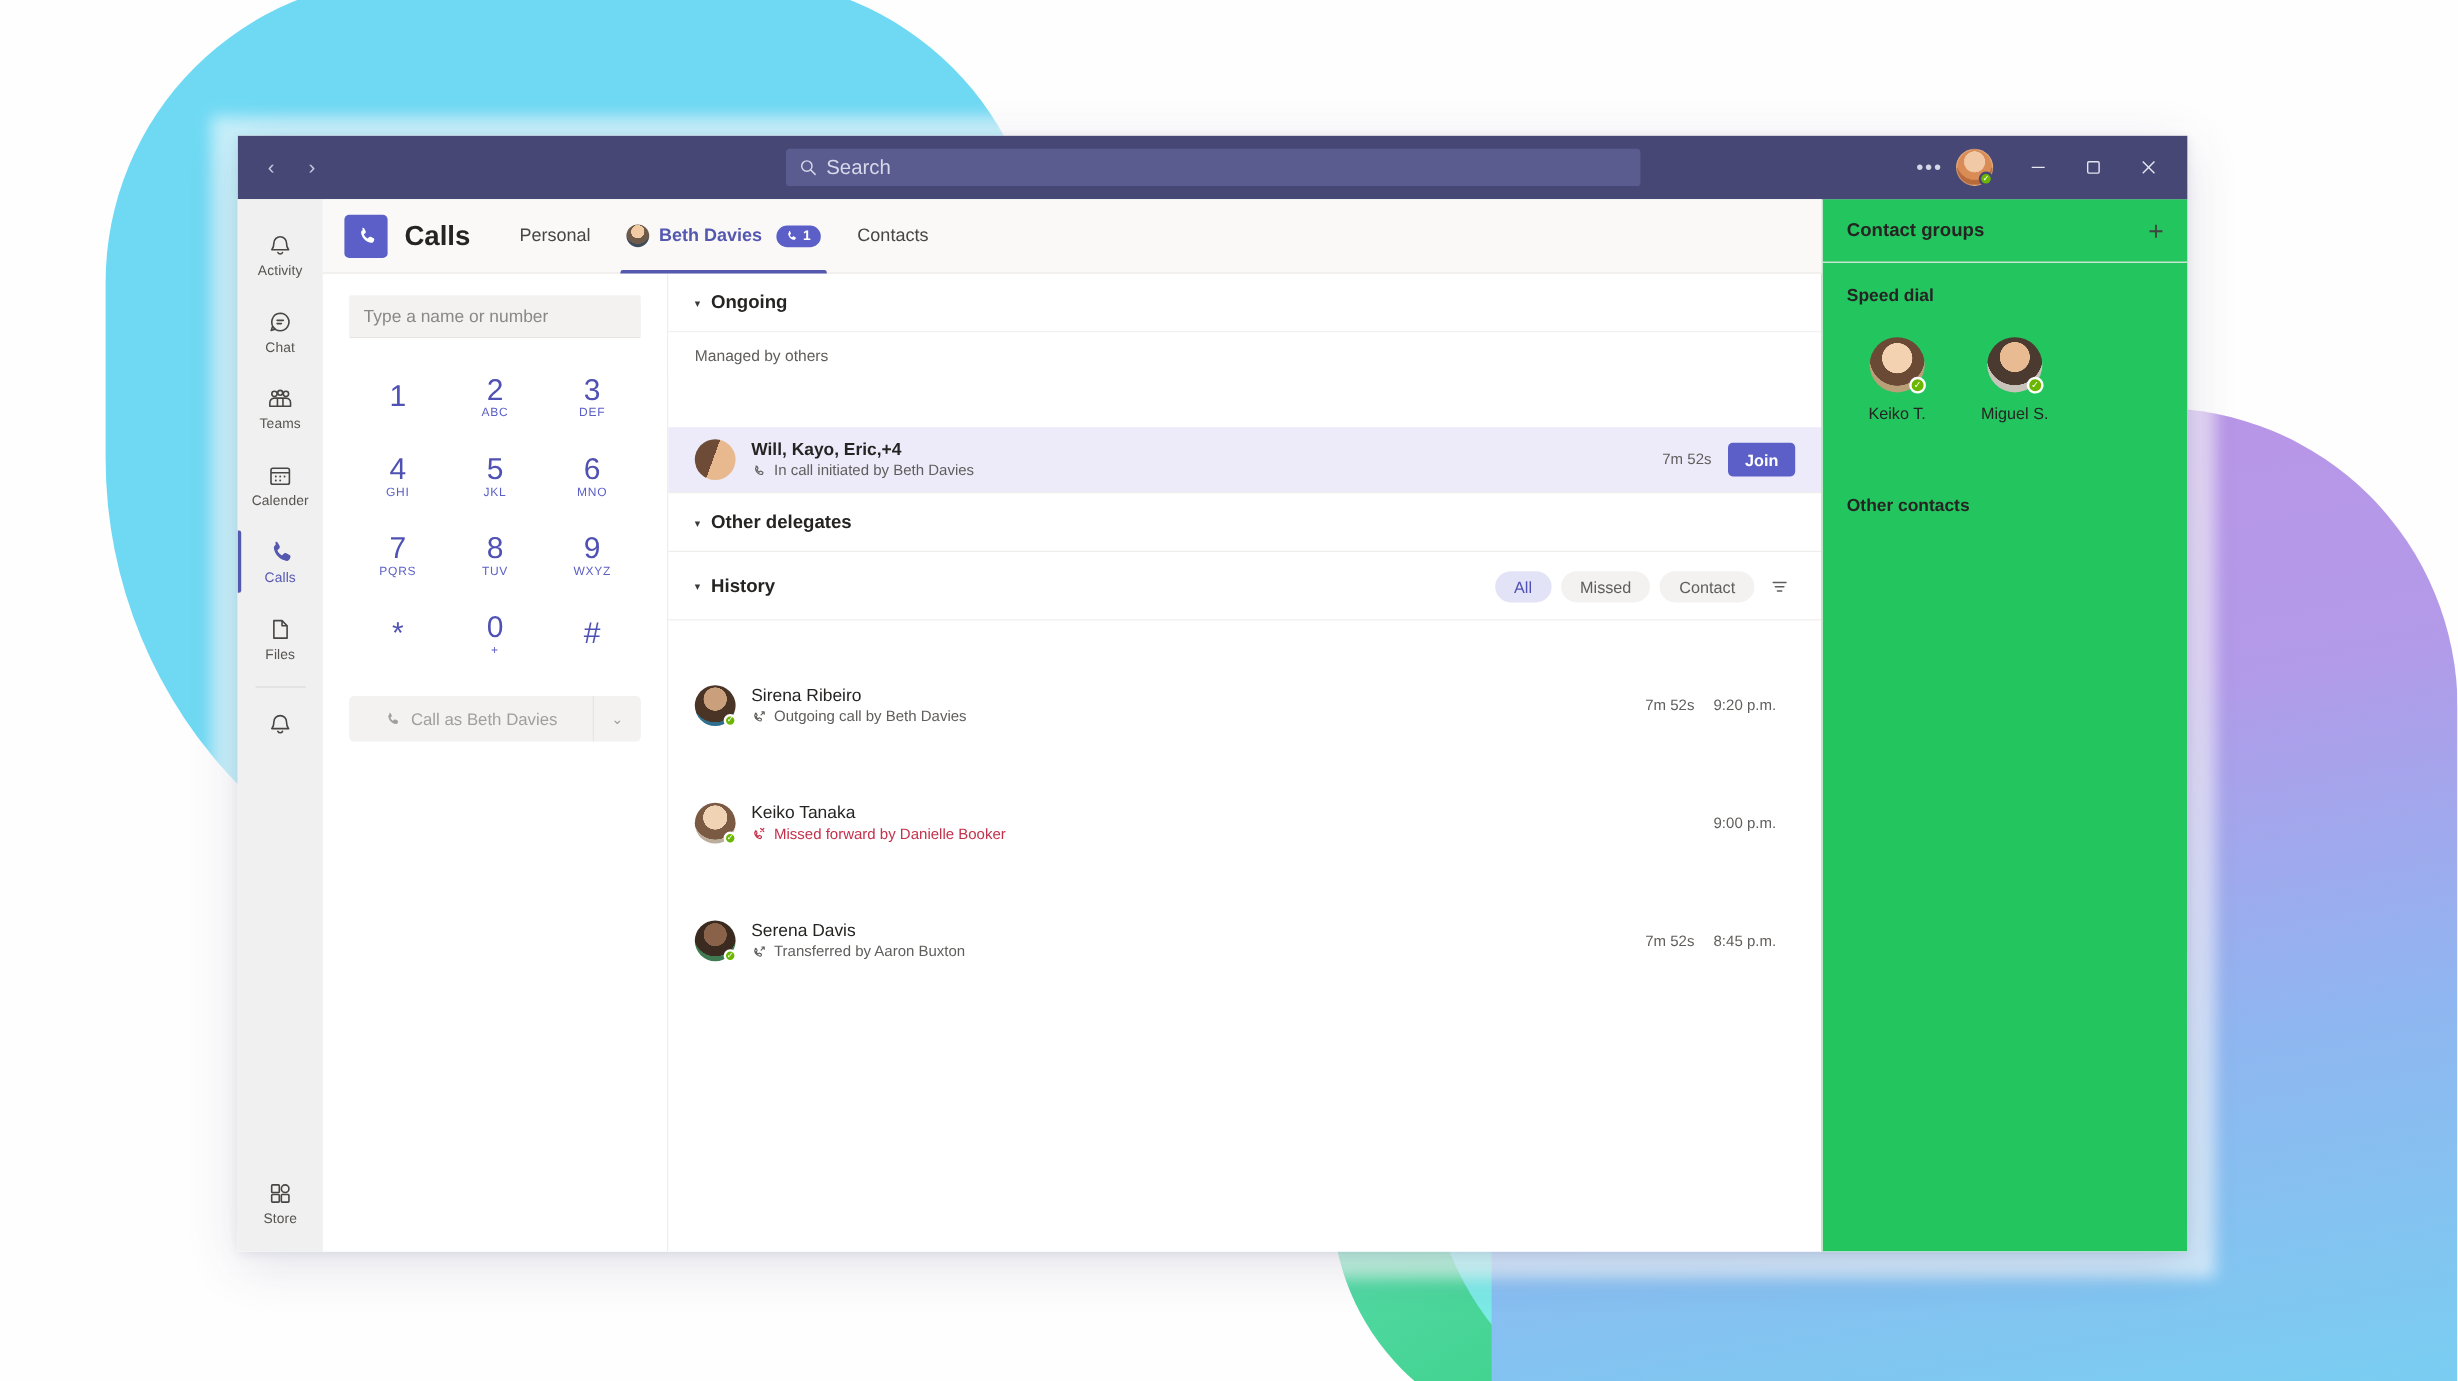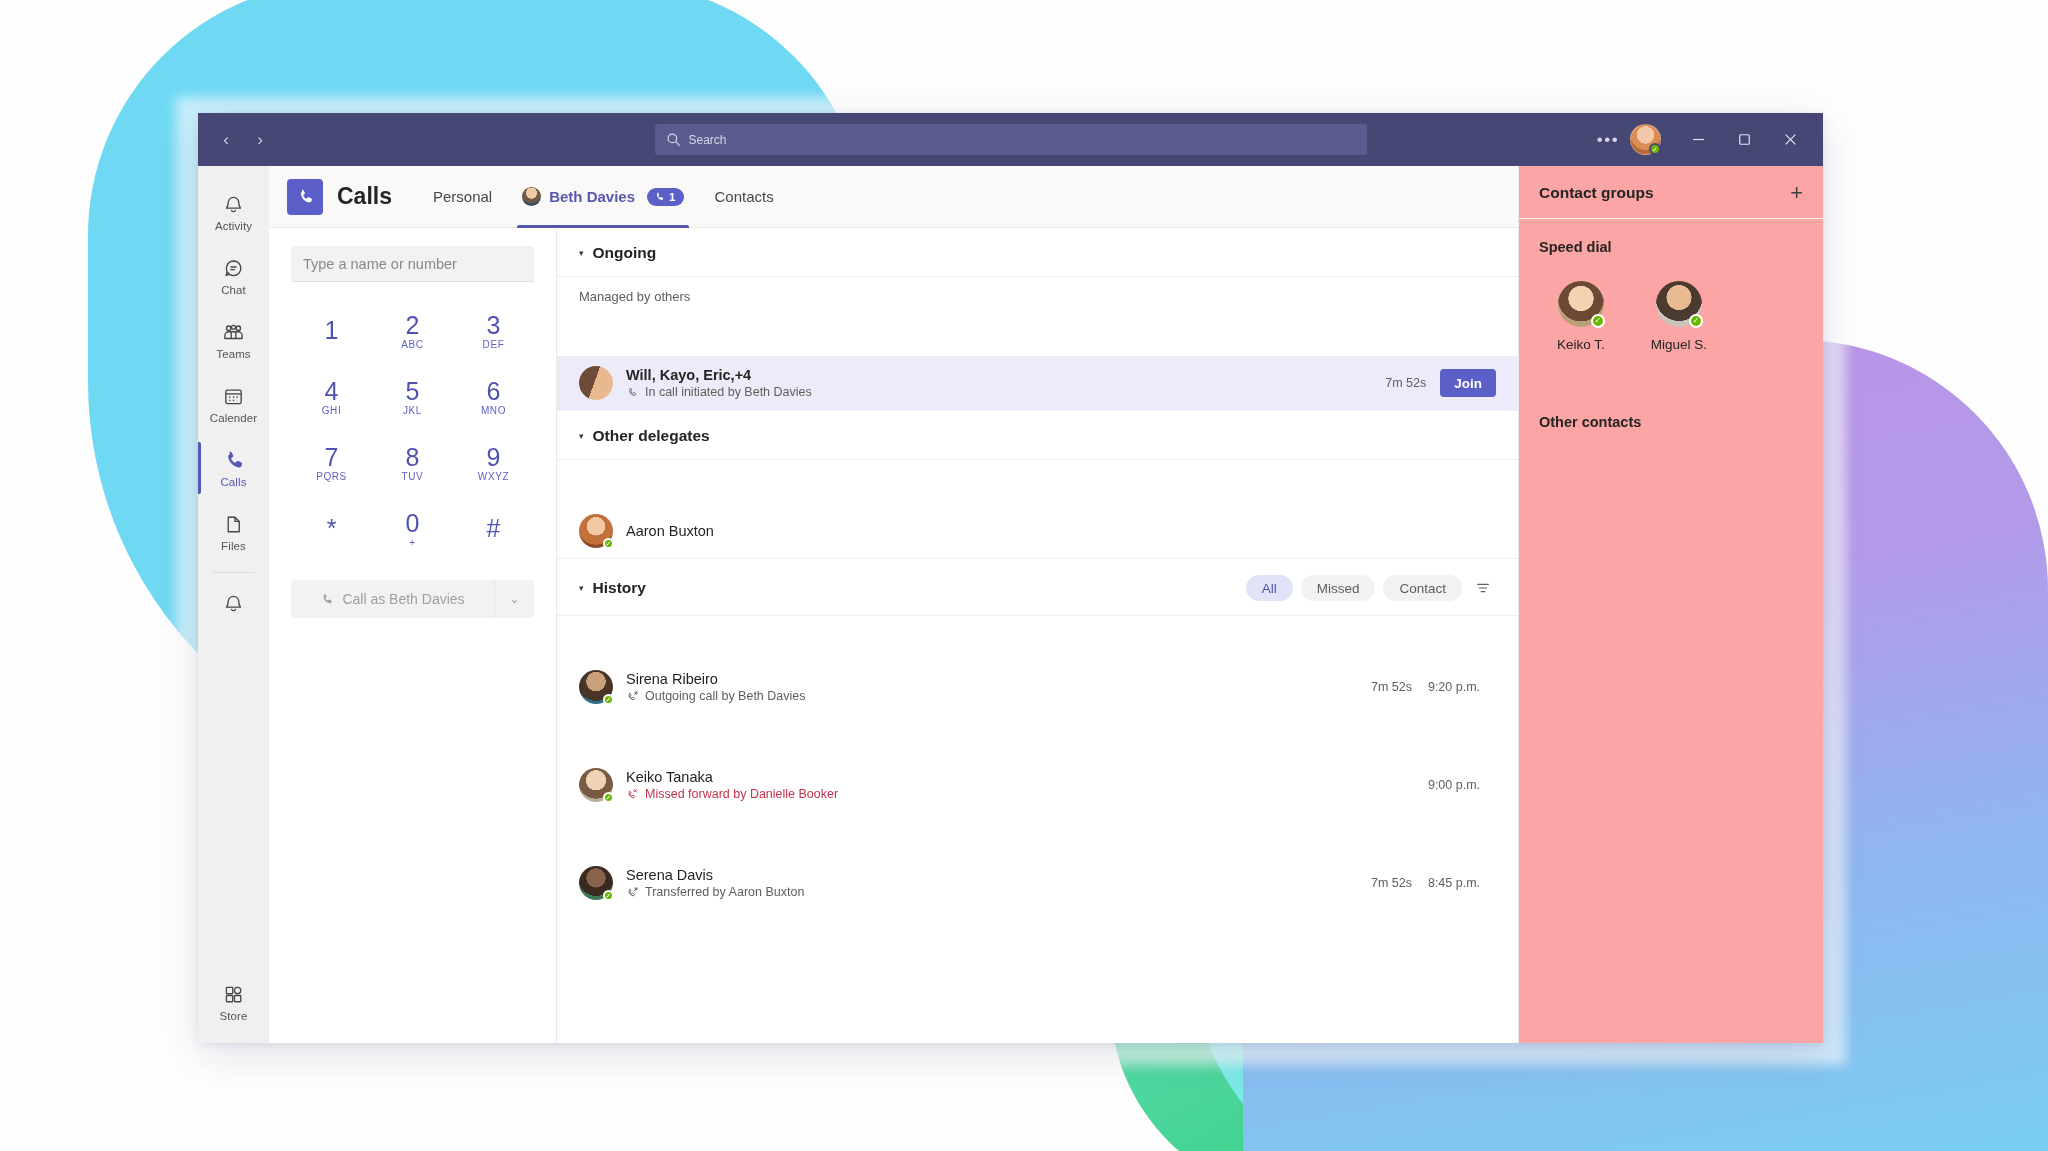--- a/index.html
+++ b/index.html
@@ -63,21 +63,21 @@
     color: #c8c9e0; font-size: 17px; cursor: default;
   }
   #nav-back { margin-left: 13px; }
   #nav-fwd { margin-left: 4px; }
   #searchbox {
     position: absolute; left: 50%; transform: translateX(-50%);
     width: 712px; height: 31px;
     background: #5a5b8e; border-radius: 3px;
     display: flex; align-items: center; padding: 0 11px; gap: 8px;
   }
-  #search-input-text { color: #d7d8ea; font-size: 12px; }
+  #search-input-text { color: #d7d8ea; font-size: 17px; }
   #titlebar-right {
     position: absolute; right: 0; top: 0; height: 53px;
     display: flex; align-items: center; gap: 0;
   }
   .tb-ctrl {
     width: 46px; height: 53px; display: flex; align-items: center; justify-content: center;
     color: #e6e6f2;
   }
   #ellipsis-button { width: 36px; font-size: 17px; letter-spacing: 1.5px; color: #d5d6e8; }
   #titlebar-avatar {
@@ -247,21 +247,21 @@
     background: #5b5fc7; color: #fff; border-radius: 4px;
     font-size: 13.5px; font-weight: bold;
     display: flex; align-items: center;
   }
   #ongoing-duration { font-size: 12.5px; color: #605e5c; }
 
   
   #right-col {
     width: 305px; flex: 0 0 305px;
     border-left: 1px solid #ebe9e7;
-    background: #fca5a5;
+    background: #22c55e;
     display: flex; flex-direction: column;
   }
   #contact-groups-head {
     display: flex; align-items: center;
     padding: 16px 20px 14px 20px;
     border-bottom: 1px solid #f0eeec;
   }
   #contact-groups-title { font-size: 15.5px; font-weight: bold; color: #252423; }
   #add-contact-group-button { margin-left: auto; font-size: 22px; color: #424242; line-height: 1; }
   .group-title { font-size: 14.5px; font-weight: bold; color: #252423; padding: 20px 20px 0 20px; }
@@ -567,28 +567,20 @@
                   <span id="ongoing-duration">7m 52s</span>
                   <span id="join-button">Join</span>
                 </span>
               </div>
 
               <div class="section-head" style="border-top:1px solid #f0eeec">
                 <span class="caret">▾</span>
                 <span class="section-title">Other delegates</span>
               </div>
 
-              <div class="row" style="border-bottom:1px solid #f0eeec">
-                <span class="avatar av-aaron">
-                  <span class="presence">✓</span>
-                </span>
-                <span class="row-texts">
-                  <span class="row-name">Aaron Buxton</span>
-                </span>
-              </div>
 
               <div class="section-head with-filters">
                 <span class="caret">▾</span>
                 <span class="section-title">History</span>
                 <span id="history-filters">
                   <span class="pill active">All</span>
                   <span class="pill">Missed</span>
                   <span class="pill">Contact</span>
                   <span id="filter-icon-btn">
                     <svg width="16" height="16" viewBox="0 0 18 18" stroke="#605e5c" stroke-width="1.4" stroke-linecap="round">

